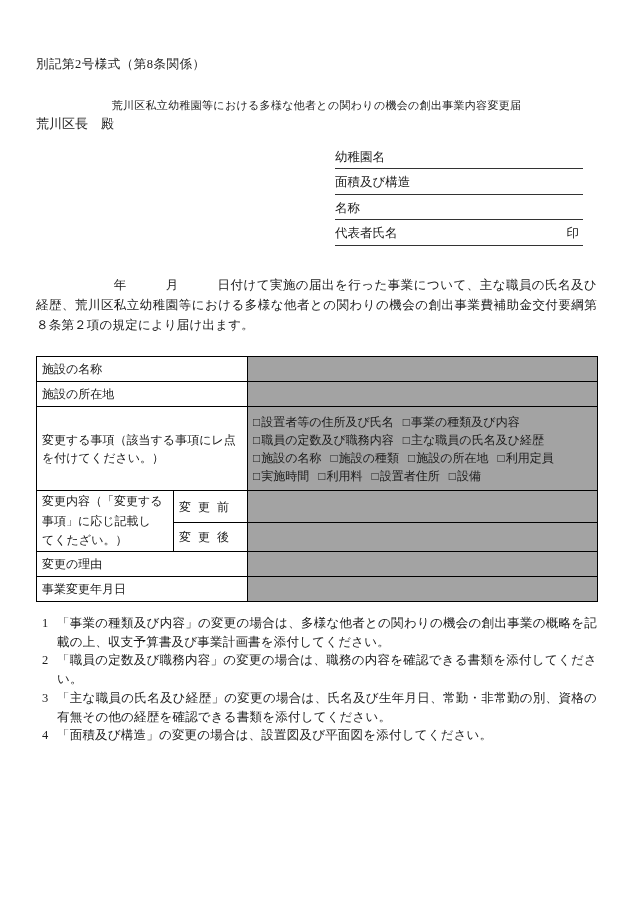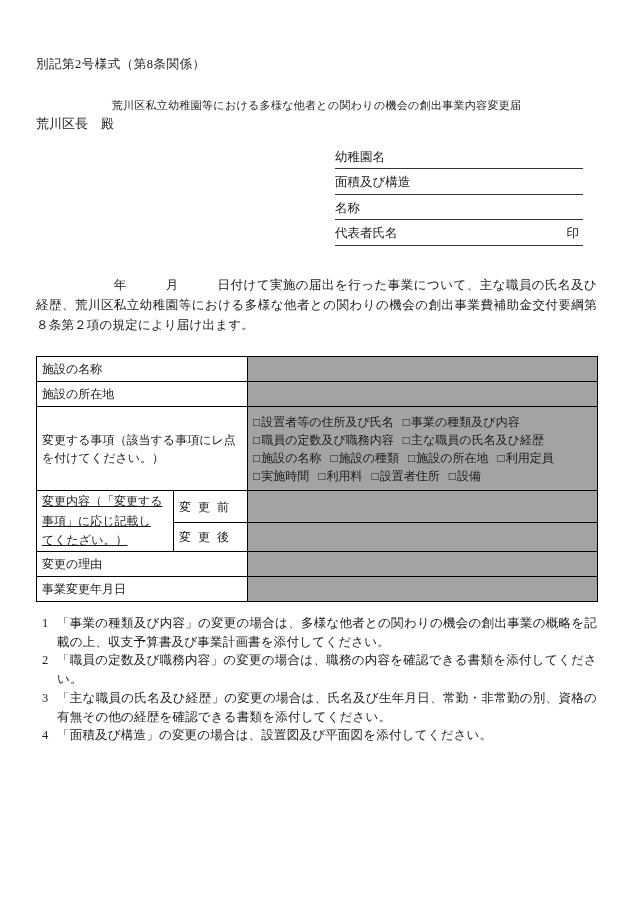--- a/index.html
+++ b/index.html
@@ -140,21 +140,21 @@
         </div>
         <div class="cb-line">
           <span class="opt wide-gap"><span class="cb">□</span><span>実施時間</span></span>
           <span class="opt"><span class="cb">□</span><span>利用料</span></span>
           <span class="opt"><span class="cb">□</span><span>設置者住所</span></span>
           <span class="opt"><span class="cb">□</span><span>設備</span></span>
         </div>
       </td>
     </tr>
     <tr style="height:31px">
-      <td class="lbl" rowspan="2" style="line-height:1.6;padding-right:10px;text-decoration:underline;">変更内容（「変更する事項」に応じ記載してくたざい。）</td>
+      <td class="lbl" rowspan="2" style="line-height:1.6;padding-right:10px;">変更内容（「変更する事項」に応じ記載してくたざい。）</td>
       <td class="sub">変 更 前</td>
       <td class="val"></td>
     </tr>
     <tr style="height:28px">
       <td class="sub">変 更 後</td>
       <td class="val"></td>
     </tr>
     <tr class="r-small">
       <td class="lbl" colspan="2">変更の理由</td>
       <td class="val"></td>

